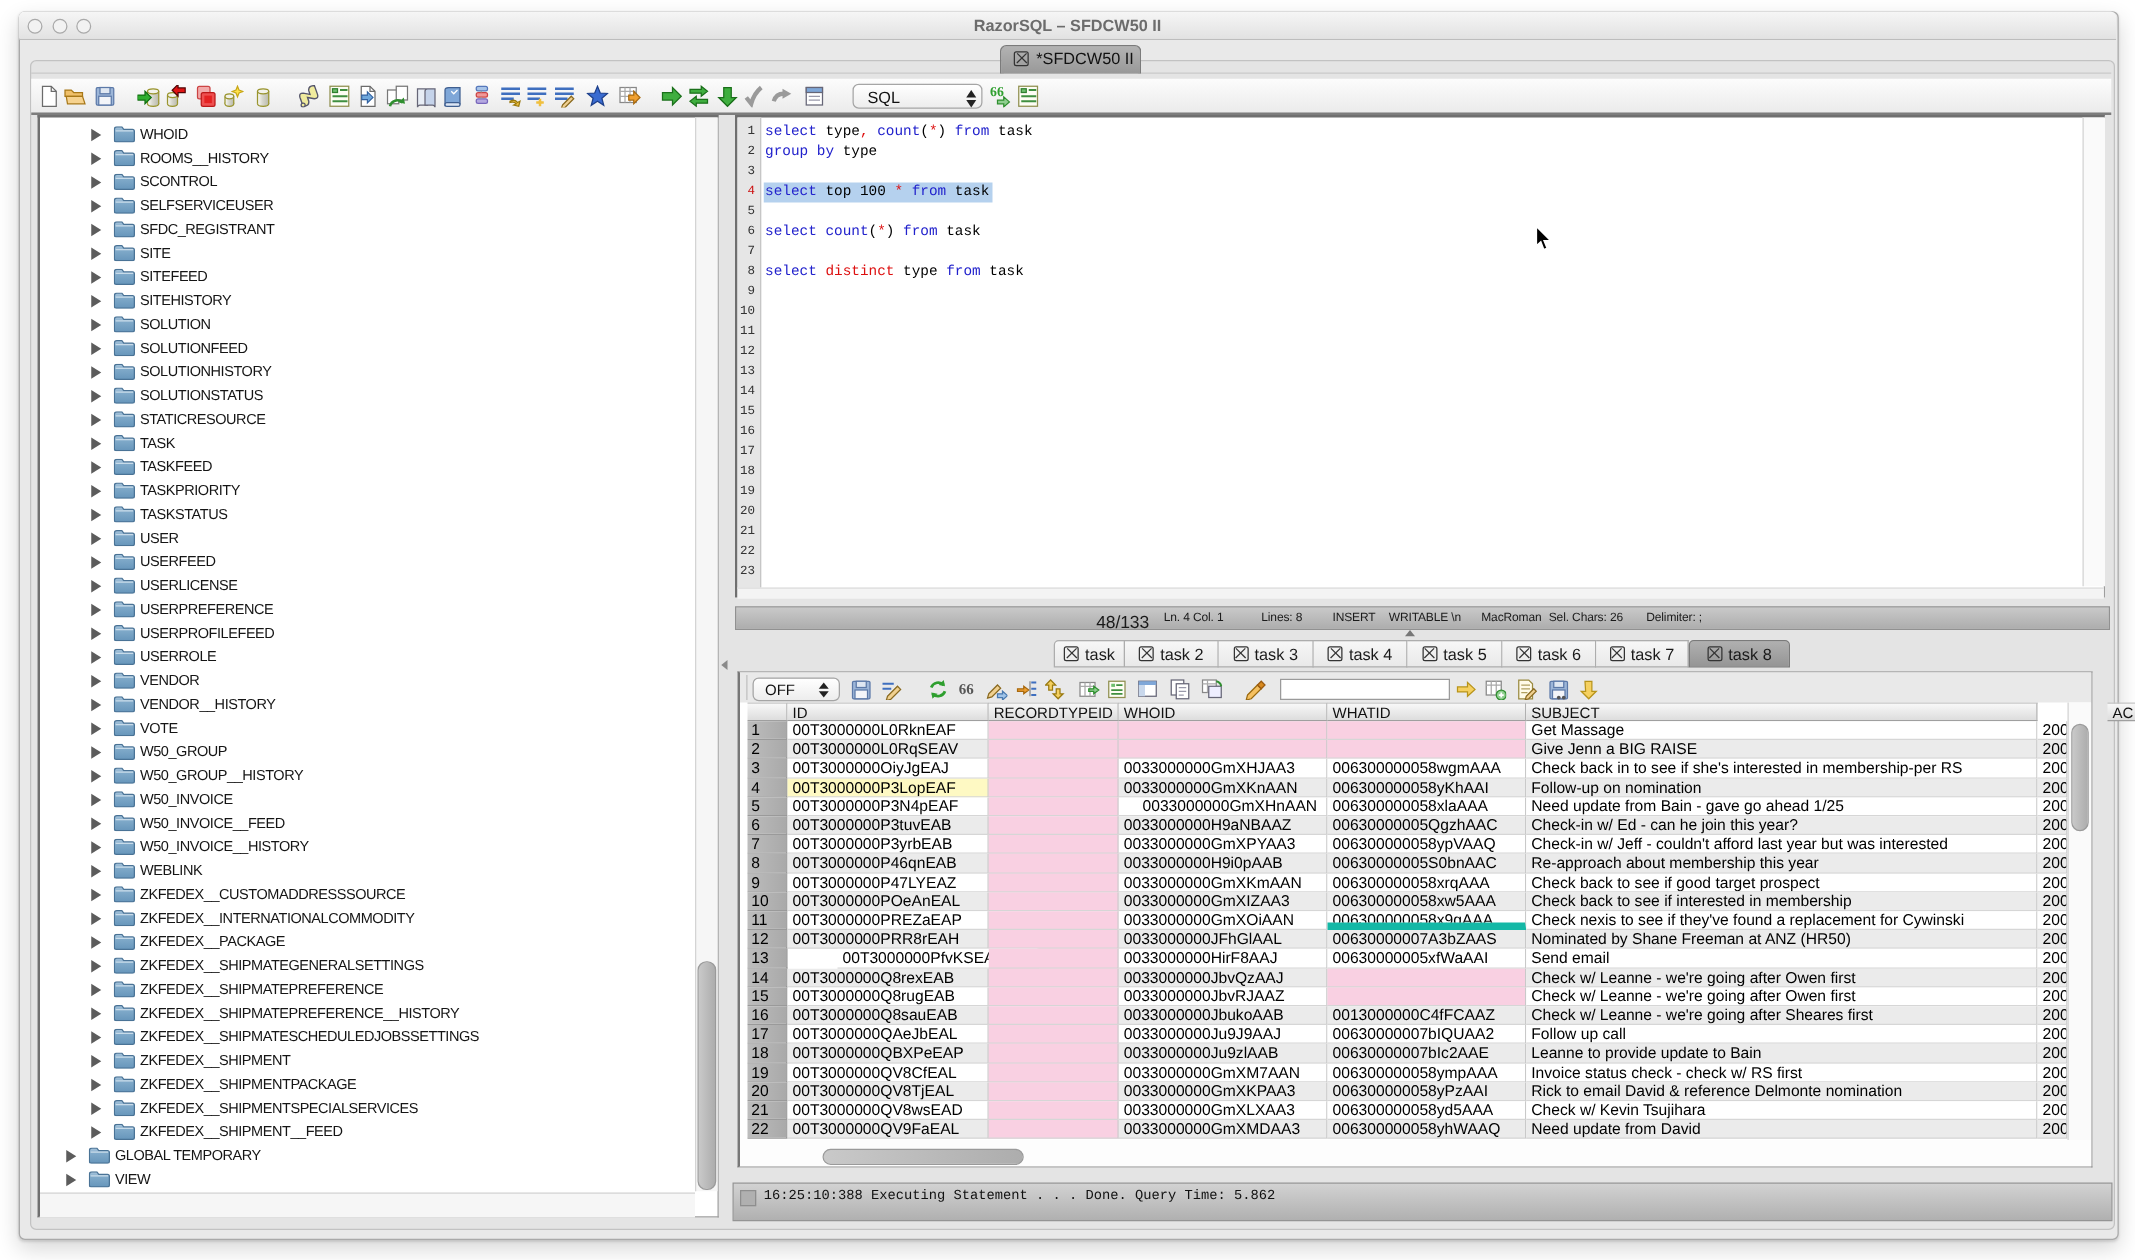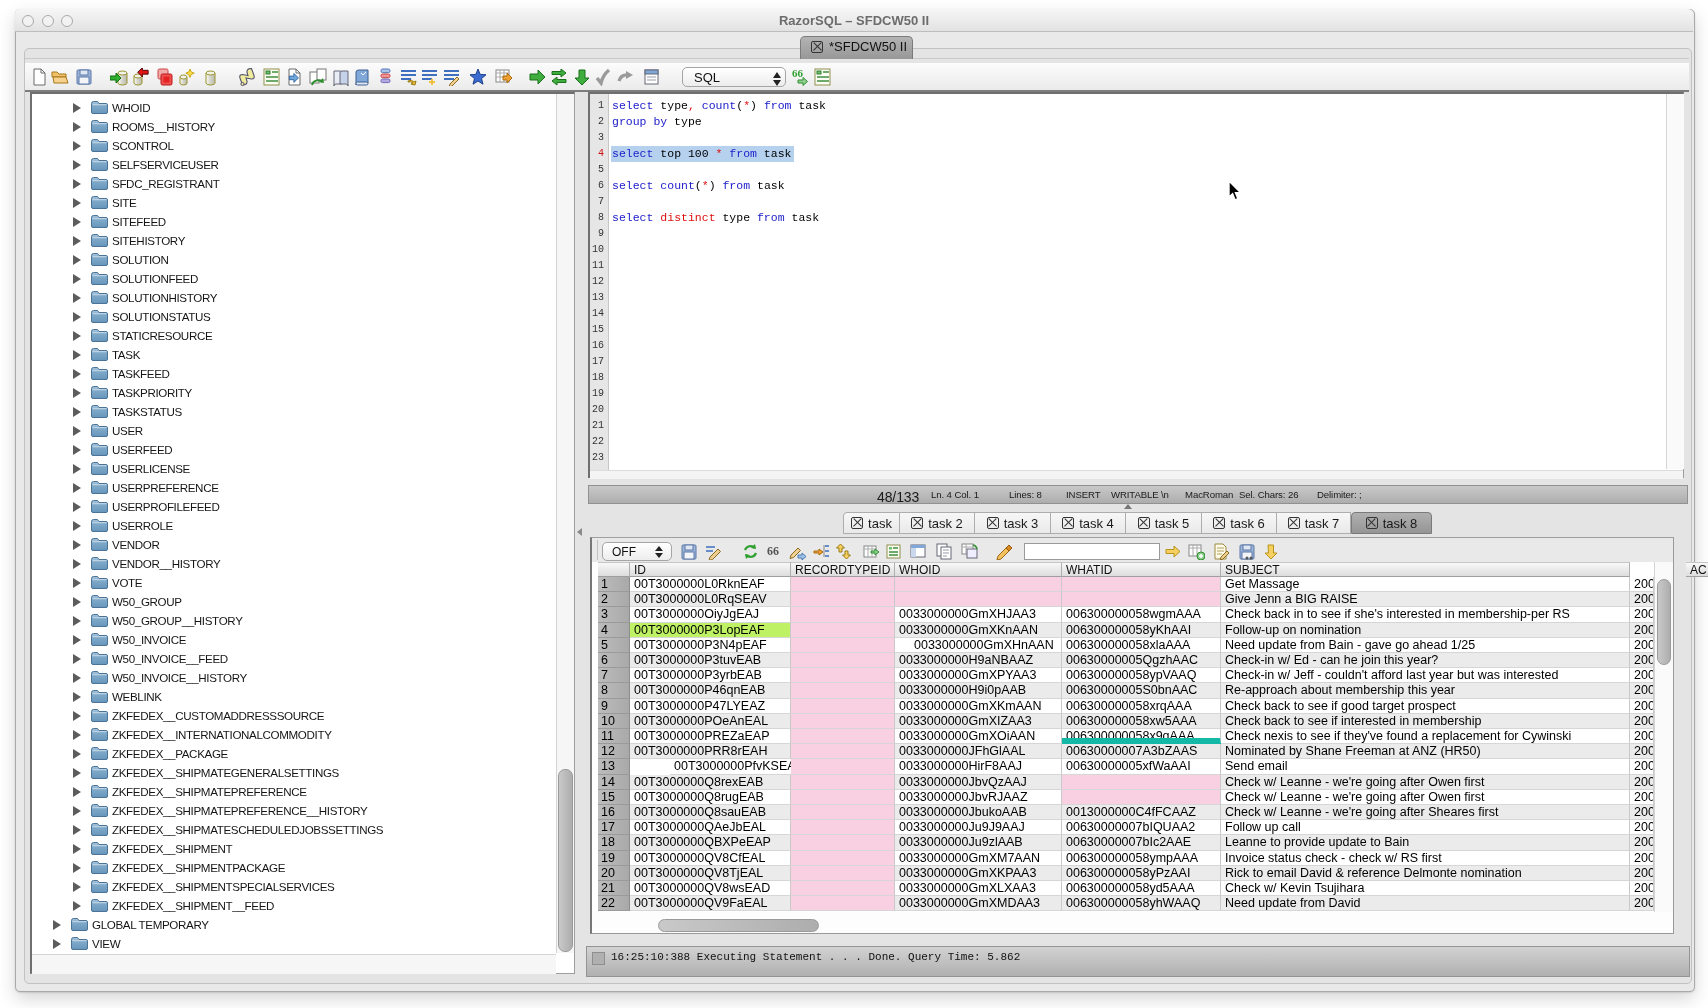--- a/index.html
+++ b/index.html
@@ -653,21 +653,21 @@
 <div class="cell" style="left:1221px;top:592px;width:409px;height:15px;background:#ebebeb;border-bottom:1px solid #d6d6d6;">Give Jenn a BIG RAISE</div>
 <div class="cell" style="left:1630px;top:592px;width:24px;height:15px;background:#ebebeb;border-bottom:1px solid #d6d6d6;">200</div>
 <div class="rnum" style="left:598px;top:607px;width:32px;height:16px;">3</div>
 <div class="cell" style="left:630px;top:607px;width:161px;height:16px;background:#ffffff;border-bottom:1px solid #d6d6d6;">00T3000000OiyJgEAJ</div>
 <div class="cell" style="left:791px;top:607px;width:104px;height:16px;background:#f9d0e2;border-bottom:1px solid #d6d6d6;"></div>
 <div class="cell" style="left:895px;top:607px;width:167px;height:16px;background:#ffffff;border-bottom:1px solid #d6d6d6;">0033000000GmXHJAA3</div>
 <div class="cell" style="left:1062px;top:607px;width:159px;height:16px;background:#ffffff;border-bottom:1px solid #d6d6d6;">006300000058wgmAAA</div>
 <div class="cell" style="left:1221px;top:607px;width:409px;height:16px;background:#ffffff;border-bottom:1px solid #d6d6d6;">Check back in to see if she's interested in membership-per RS</div>
 <div class="cell" style="left:1630px;top:607px;width:24px;height:16px;background:#ffffff;border-bottom:1px solid #d6d6d6;">200</div>
 <div class="rnum" style="left:598px;top:623px;width:32px;height:15px;">4</div>
-<div class="cell" style="left:630px;top:623px;width:161px;height:15px;background:#bef264;border-bottom:1px solid #d6d6d6;">00T3000000P3LopEAF</div>
+<div class="cell" style="left:630px;top:623px;width:161px;height:15px;background:#fef9c3;border-bottom:1px solid #d6d6d6;">00T3000000P3LopEAF</div>
 <div class="cell" style="left:791px;top:623px;width:104px;height:15px;background:#f9d0e2;border-bottom:1px solid #d6d6d6;"></div>
 <div class="cell" style="left:895px;top:623px;width:167px;height:15px;background:#ebebeb;border-bottom:1px solid #d6d6d6;">0033000000GmXKnAAN</div>
 <div class="cell" style="left:1062px;top:623px;width:159px;height:15px;background:#ebebeb;border-bottom:1px solid #d6d6d6;">006300000058yKhAAI</div>
 <div class="cell" style="left:1221px;top:623px;width:409px;height:15px;background:#ebebeb;border-bottom:1px solid #d6d6d6;">Follow-up on nomination</div>
 <div class="cell" style="left:1630px;top:623px;width:24px;height:15px;background:#ebebeb;border-bottom:1px solid #d6d6d6;">200</div>
 <div class="rnum" style="left:598px;top:638px;width:32px;height:15px;">5</div>
 <div class="cell" style="left:630px;top:638px;width:161px;height:15px;background:#ffffff;border-bottom:1px solid #d6d6d6;">00T3000000P3N4pEAF</div>
 <div class="cell" style="left:791px;top:638px;width:104px;height:15px;background:#f9d0e2;border-bottom:1px solid #d6d6d6;"></div>
 <div class="cell" style="left:895px;top:638px;width:167px;height:15px;background:#ffffff;border-bottom:1px solid #d6d6d6;padding-left:19px;">0033000000GmXHnAAN</div>
 <div class="cell" style="left:1062px;top:638px;width:159px;height:15px;background:#ffffff;border-bottom:1px solid #d6d6d6;">006300000058xlaAAA</div>

